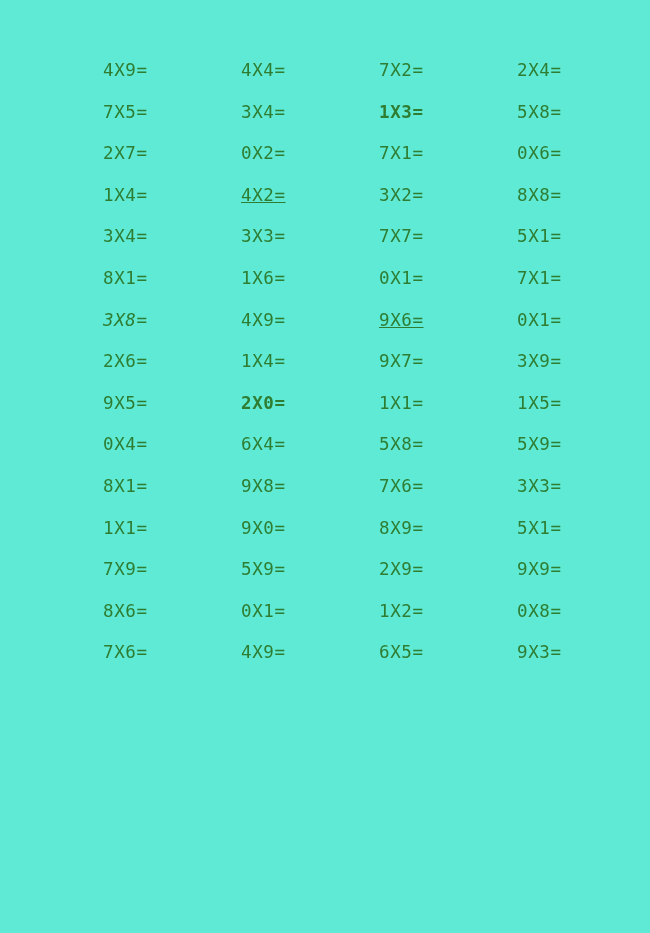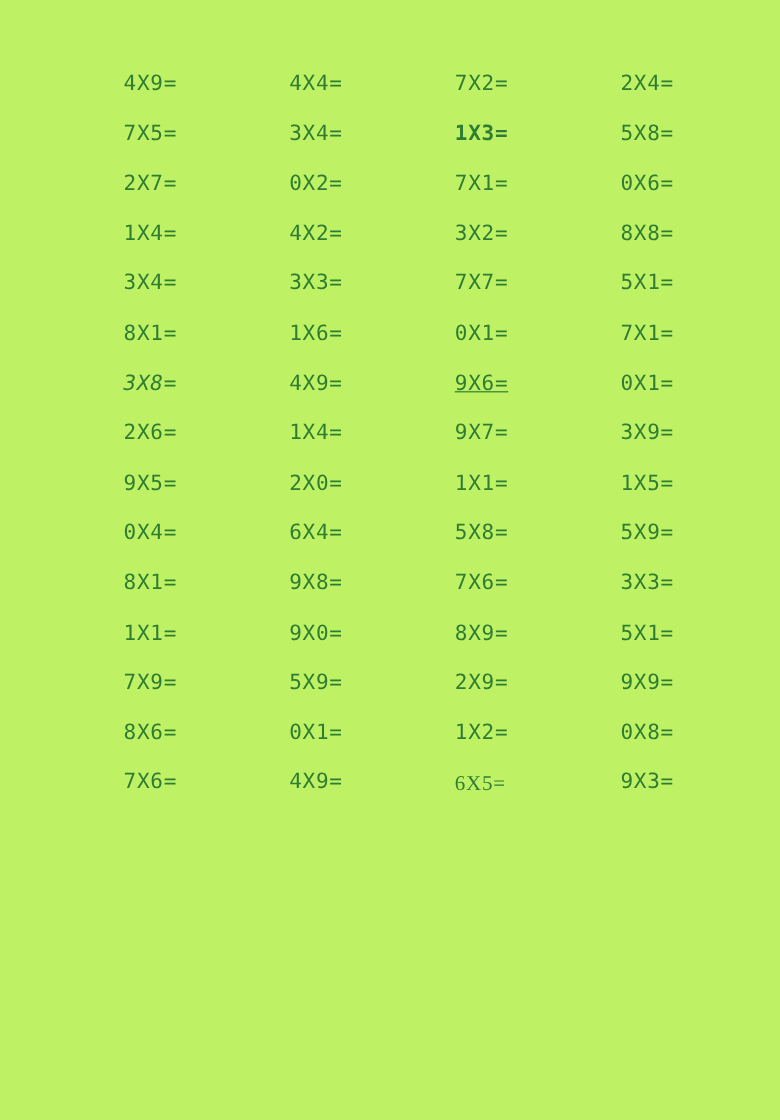--- a/index.html
+++ b/index.html
@@ -40,31 +40,31 @@
     letter-spacing: 0.6px;
     color: #2f7d32;
     font-family: "DejaVu Sans Mono", "Liberation Mono", monospace;
     vertical-align: top;
     -webkit-font-smoothing: none;
   }
 </style>
 </head>
 <body style="background: rgb(255, 255, 255);">
 
-<div id="worksheet" style="background: #bef264;">
+<div id="worksheet" style="background: #5eead4;">
   <div id="problem-grid">
       <div class="problem-row"><span class="problem-cell" style="color: rgb(47, 125, 50);">4X9=</span><span class="problem-cell" style="color: rgb(47, 125, 50);">4X4=</span><span class="problem-cell" style="color: rgb(47, 125, 50);">7X2=</span><span class="problem-cell" style="color: rgb(47, 125, 50);">2X4=</span></div>
       <div class="problem-row"><span class="problem-cell" style="color: rgb(47, 125, 50);">7X5=</span><span class="problem-cell" style="color: rgb(47, 125, 50);">3X4=</span><span class="problem-cell" style="color: rgb(47, 125, 50); font-weight: bold;">1X3=</span><span class="problem-cell" style="color: rgb(47, 125, 50);">5X8=</span></div>
       <div class="problem-row"><span class="problem-cell" style="color: rgb(47, 125, 50);">2X7=</span><span class="problem-cell" style="color: rgb(47, 125, 50);">0X2=</span><span class="problem-cell" style="color: rgb(47, 125, 50);">7X1=</span><span class="problem-cell" style="color: rgb(47, 125, 50);">0X6=</span></div>
-      <div class="problem-row"><span class="problem-cell" style="color: rgb(47, 125, 50);">1X4=</span><span class="problem-cell" style="color: rgb(47, 125, 50);">4X2=</span><span class="problem-cell" style="color: rgb(47, 125, 50);">3X2=</span><span class="problem-cell" style="color: rgb(47, 125, 50);">8X8=</span></div>
+      <div class="problem-row"><span class="problem-cell" style="color: rgb(47, 125, 50);">1X4=</span><span class="problem-cell" style="color: rgb(47, 125, 50); text-decoration: underline;">4X2=</span><span class="problem-cell" style="color: rgb(47, 125, 50);">3X2=</span><span class="problem-cell" style="color: rgb(47, 125, 50);">8X8=</span></div>
       <div class="problem-row"><span class="problem-cell" style="color: rgb(47, 125, 50);">3X4=</span><span class="problem-cell" style="color: rgb(47, 125, 50);">3X3=</span><span class="problem-cell" style="color: rgb(47, 125, 50);">7X7=</span><span class="problem-cell" style="color: rgb(47, 125, 50);">5X1=</span></div>
       <div class="problem-row"><span class="problem-cell" style="color: rgb(47, 125, 50);">8X1=</span><span class="problem-cell" style="color: rgb(47, 125, 50);">1X6=</span><span class="problem-cell" style="color: rgb(47, 125, 50);">0X1=</span><span class="problem-cell" style="color: rgb(47, 125, 50);">7X1=</span></div>
       <div class="problem-row"><span class="problem-cell" style="color: rgb(47, 125, 50); font-style: italic;">3X8=</span><span class="problem-cell" style="color: rgb(47, 125, 50);">4X9=</span><span class="problem-cell" style="color: rgb(47, 125, 50); text-decoration: underline;">9X6=</span><span class="problem-cell" style="color: rgb(47, 125, 50);">0X1=</span></div>
       <div class="problem-row"><span class="problem-cell" style="color: rgb(47, 125, 50);">2X6=</span><span class="problem-cell" style="color: rgb(47, 125, 50);">1X4=</span><span class="problem-cell" style="color: rgb(47, 125, 50);">9X7=</span><span class="problem-cell" style="color: rgb(47, 125, 50);">3X9=</span></div>
-      <div class="problem-row"><span class="problem-cell" style="color: rgb(47, 125, 50);">9X5=</span><span class="problem-cell" style="color: rgb(47, 125, 50);">2X0=</span><span class="problem-cell" style="color: rgb(47, 125, 50);">1X1=</span><span class="problem-cell" style="color: rgb(47, 125, 50);">1X5=</span></div>
+      <div class="problem-row"><span class="problem-cell" style="color: rgb(47, 125, 50);">9X5=</span><span class="problem-cell" style="color: rgb(47, 125, 50); font-weight: bold;">2X0=</span><span class="problem-cell" style="color: rgb(47, 125, 50);">1X1=</span><span class="problem-cell" style="color: rgb(47, 125, 50);">1X5=</span></div>
       <div class="problem-row"><span class="problem-cell" style="color: rgb(47, 125, 50);">0X4=</span><span class="problem-cell" style="color: rgb(47, 125, 50);">6X4=</span><span class="problem-cell" style="color: rgb(47, 125, 50);">5X8=</span><span class="problem-cell" style="color: rgb(47, 125, 50);">5X9=</span></div>
       <div class="problem-row"><span class="problem-cell" style="color: rgb(47, 125, 50);">8X1=</span><span class="problem-cell" style="color: rgb(47, 125, 50);">9X8=</span><span class="problem-cell" style="color: rgb(47, 125, 50);">7X6=</span><span class="problem-cell" style="color: rgb(47, 125, 50);">3X3=</span></div>
       <div class="problem-row"><span class="problem-cell" style="color: rgb(47, 125, 50);">1X1=</span><span class="problem-cell" style="color: rgb(47, 125, 50);">9X0=</span><span class="problem-cell" style="color: rgb(47, 125, 50);">8X9=</span><span class="problem-cell" style="color: rgb(47, 125, 50);">5X1=</span></div>
       <div class="problem-row"><span class="problem-cell" style="color: rgb(47, 125, 50);">7X9=</span><span class="problem-cell" style="color: rgb(47, 125, 50);">5X9=</span><span class="problem-cell" style="color: rgb(47, 125, 50);">2X9=</span><span class="problem-cell" style="color: rgb(47, 125, 50);">9X9=</span></div>
       <div class="problem-row"><span class="problem-cell" style="color: rgb(47, 125, 50);">8X6=</span><span class="problem-cell" style="color: rgb(47, 125, 50);">0X1=</span><span class="problem-cell" style="color: rgb(47, 125, 50);">1X2=</span><span class="problem-cell" style="color: rgb(47, 125, 50);">0X8=</span></div>
-      <div class="problem-row"><span class="problem-cell" style="color: rgb(47, 125, 50);">7X6=</span><span class="problem-cell" style="color: rgb(47, 125, 50);">4X9=</span><span class="problem-cell" style="color: rgb(47, 125, 50); font-family: Liberation Serif, serif;">6X5=</span><span class="problem-cell" style="color: rgb(47, 125, 50);">9X3=</span></div>
+      <div class="problem-row"><span class="problem-cell" style="color: rgb(47, 125, 50);">7X6=</span><span class="problem-cell" style="color: rgb(47, 125, 50);">4X9=</span><span class="problem-cell" style="color: rgb(47, 125, 50);">6X5=</span><span class="problem-cell" style="color: rgb(47, 125, 50);">9X3=</span></div>
     </div>
 </div>
 
 </body></html>

